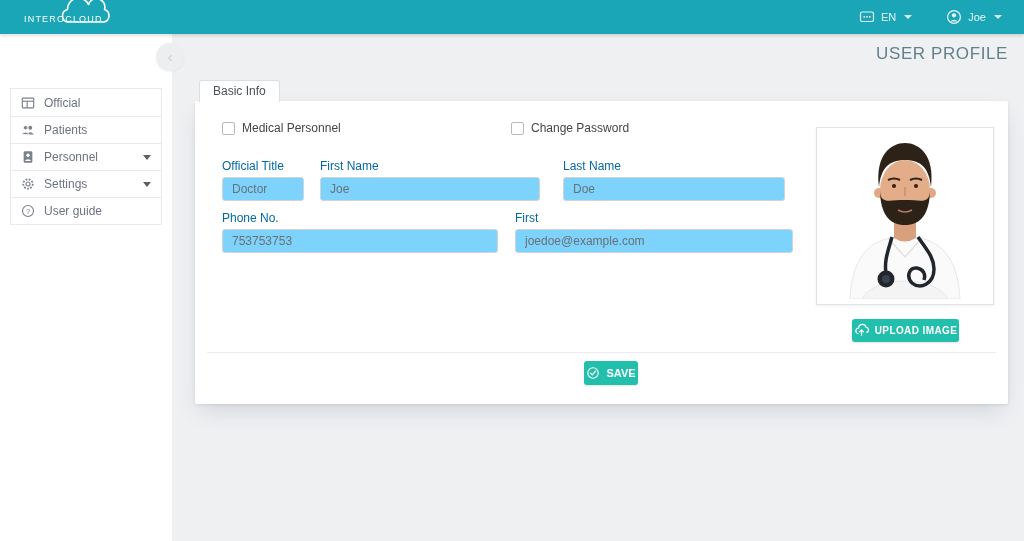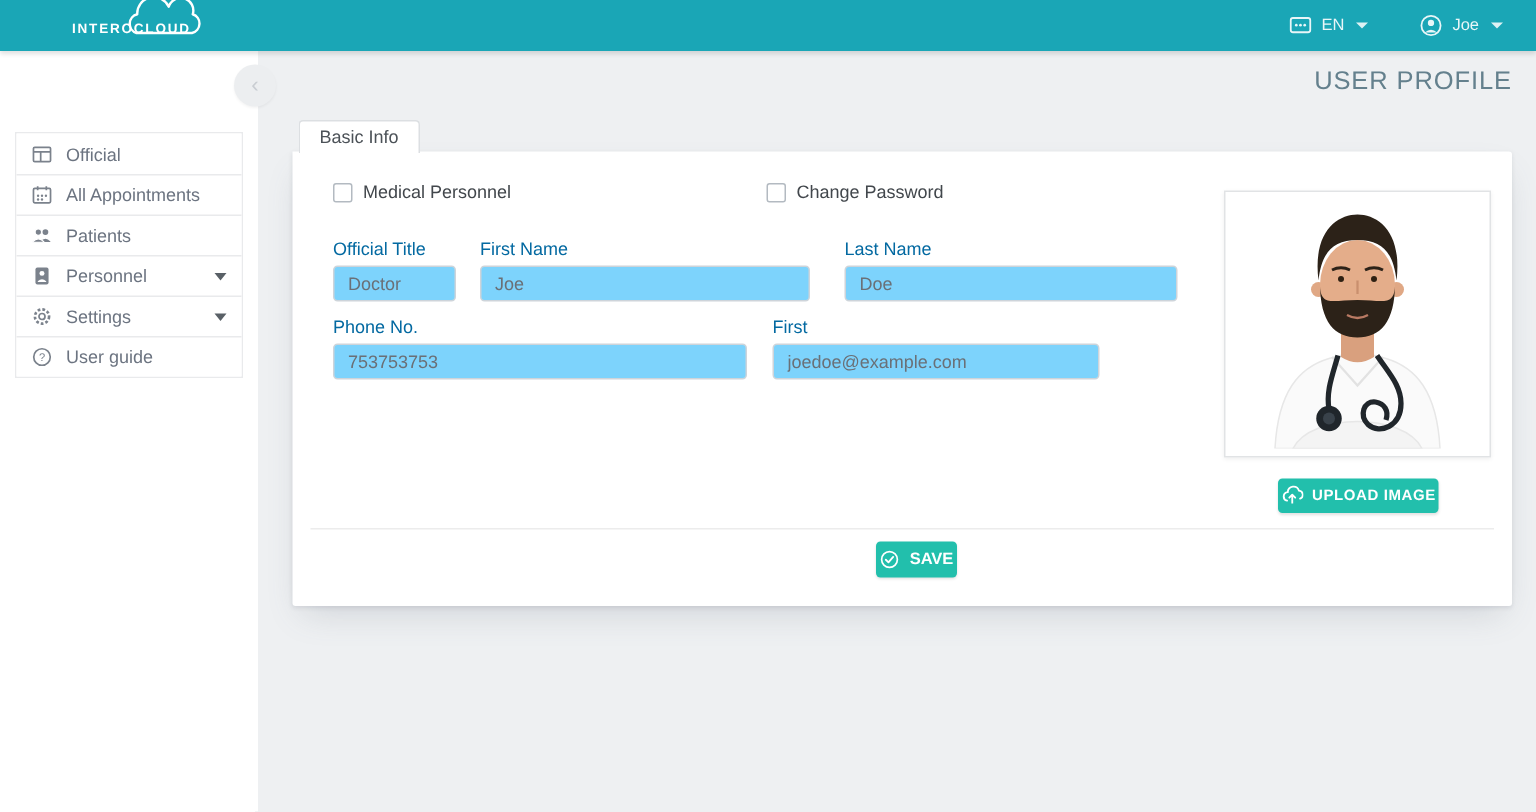--- a/index.html
+++ b/index.html
@@ -11,22 +11,22 @@
     overflow:hidden;
     color:#3c4146;
   }
   
   .topbar {
     position:absolute; left:0; top:0; width:1024px; height:34px;
     background:#1aa6b6; display:flex; align-items:center;
     box-shadow:0 2px 3px rgba(0,0,0,.12); z-index:40;
   }
   .brand {
-    position:relative; margin-left:48px; color:#fff; font-size:9px;
-    font-weight:bold; letter-spacing:1.2px; cursor:pointer; padding-top:4px;
+    position:relative; margin-left:24px; color:#fff; font-size:9px;
+    font-weight:normal; letter-spacing:1.2px; cursor:pointer; padding-top:4px;
   }
   .cloud-part { position:relative; display:inline-block; }
   .cloud-svg { position:absolute; left:-7px; top:-17px; pointer-events:none; }
   .topbar-right {
     margin-left:auto; margin-right:22px; display:flex; align-items:center; gap:34px;
   }
   .tb-menu {
     display:flex; align-items:center; gap:6px; color:rgba(255,255,255,.9);
     font-size:11px; cursor:pointer;
   }
@@ -151,35 +151,20 @@
               <rect x="1.5" y="2.5" width="13" height="11" rx="1" fill="none" stroke="#7b828c" stroke-width="1.3"></rect>
               <line x1="1.5" y1="6" x2="14.5" y2="6" stroke="#7b828c" stroke-width="1.3"></line>
               <line x1="7" y1="6" x2="7" y2="13.5" stroke="#7b828c" stroke-width="1.3"></line>
             </svg>
         </span>
         <span>Official</span>
       </div>
       <div class="menu-item">
         <span class="mi-icon">
           <svg width="14" height="14" viewBox="0 0 16 16">
-              <rect x="1.5" y="3" width="13" height="11" rx="1" fill="none" stroke="#7b828c" stroke-width="1.3"></rect>
-              <line x1="4.7" y1="1.3" x2="4.7" y2="4.3" stroke="#7b828c" stroke-width="1.3"></line>
-              <line x1="11.3" y1="1.3" x2="11.3" y2="4.3" stroke="#7b828c" stroke-width="1.3"></line>
-              <circle cx="5" cy="8.6" r="0.9" fill="#7b828c"></circle>
-              <circle cx="8" cy="8.6" r="0.9" fill="#7b828c"></circle>
-              <circle cx="11" cy="8.6" r="0.9" fill="#7b828c"></circle>
-              <circle cx="5" cy="11.4" r="0.9" fill="#7b828c"></circle>
-              <circle cx="8" cy="11.4" r="0.9" fill="#7b828c"></circle>
-            </svg>
-        </span>
-        <span>All Appointments</span>
-      </div>
-      <div class="menu-item">
-        <span class="mi-icon">
-          <svg width="14" height="14" viewBox="0 0 16 16">
               <circle cx="10.6" cy="5.4" r="2.2" fill="#7b828c"></circle>
               <path d="M6.8 12.5 Q10.6 8.6 14.4 12.5 L14.4 13 L6.8 13 Z" fill="#7b828c"></path>
               <circle cx="5.2" cy="5.4" r="2.4" fill="#7b828c" stroke="#fff" stroke-width="0.8"></circle>
               <path d="M1 12.6 Q5.2 8.5 9.4 12.6 L9.4 13.2 L1 13.2 Z" fill="#7b828c" stroke="#fff" stroke-width="0.8"></path>
             </svg>
         </span>
         <span>Patients</span>
       </div>
       <div class="menu-item">
         <span class="mi-icon">
@@ -237,21 +222,21 @@
       <label class="field-label" style="left:368px; top:58px;">Last Name</label>
 
       <input class="txt" style="left: 27px; top: 76px; width: 82px;" value="Doctor">
       <input class="txt" style="left: 125px; top: 76px; width: 220px;" value="Joe">
       <input class="txt" style="left: 368px; top: 76px; width: 222px;" value="Doe">
 
       <label class="field-label" style="left:27px; top:110px;">Phone No.</label>
       <label class="field-label" style="left:320px; top:110px;">First</label>
 
       <input class="txt" style="left: 27px; top: 128px; width: 276px;" value="753753753">
-      <input class="txt" style="left: 320px; top: 128px; width: 218px;" value="joedoe@example.com">
+      <input class="txt" style="left: 320px; top: 128px; width: 278px;" value="joedoe@example.com">
 
       <div class="photo-frame">
         <svg width="166" height="166" viewBox="0 0 166 166">
           <rect width="166" height="166" fill="#ffffff"></rect>
 
           <path d="M28 166 C30 128 44 112 64 106 L83 101 L102 106 C122 112 136 128 138 166 Z" fill="#fafafa" stroke="#e7e7e7" stroke-width="1"></path>
 
           <path d="M40 166 C52 142 114 142 126 166 Z" fill="#f4f4f4" stroke="#e7e7e7" stroke-width="1"></path>
 
           <path d="M66 105 L83 124 L100 105" fill="none" stroke="#e2e2e2" stroke-width="1.5"></path>

